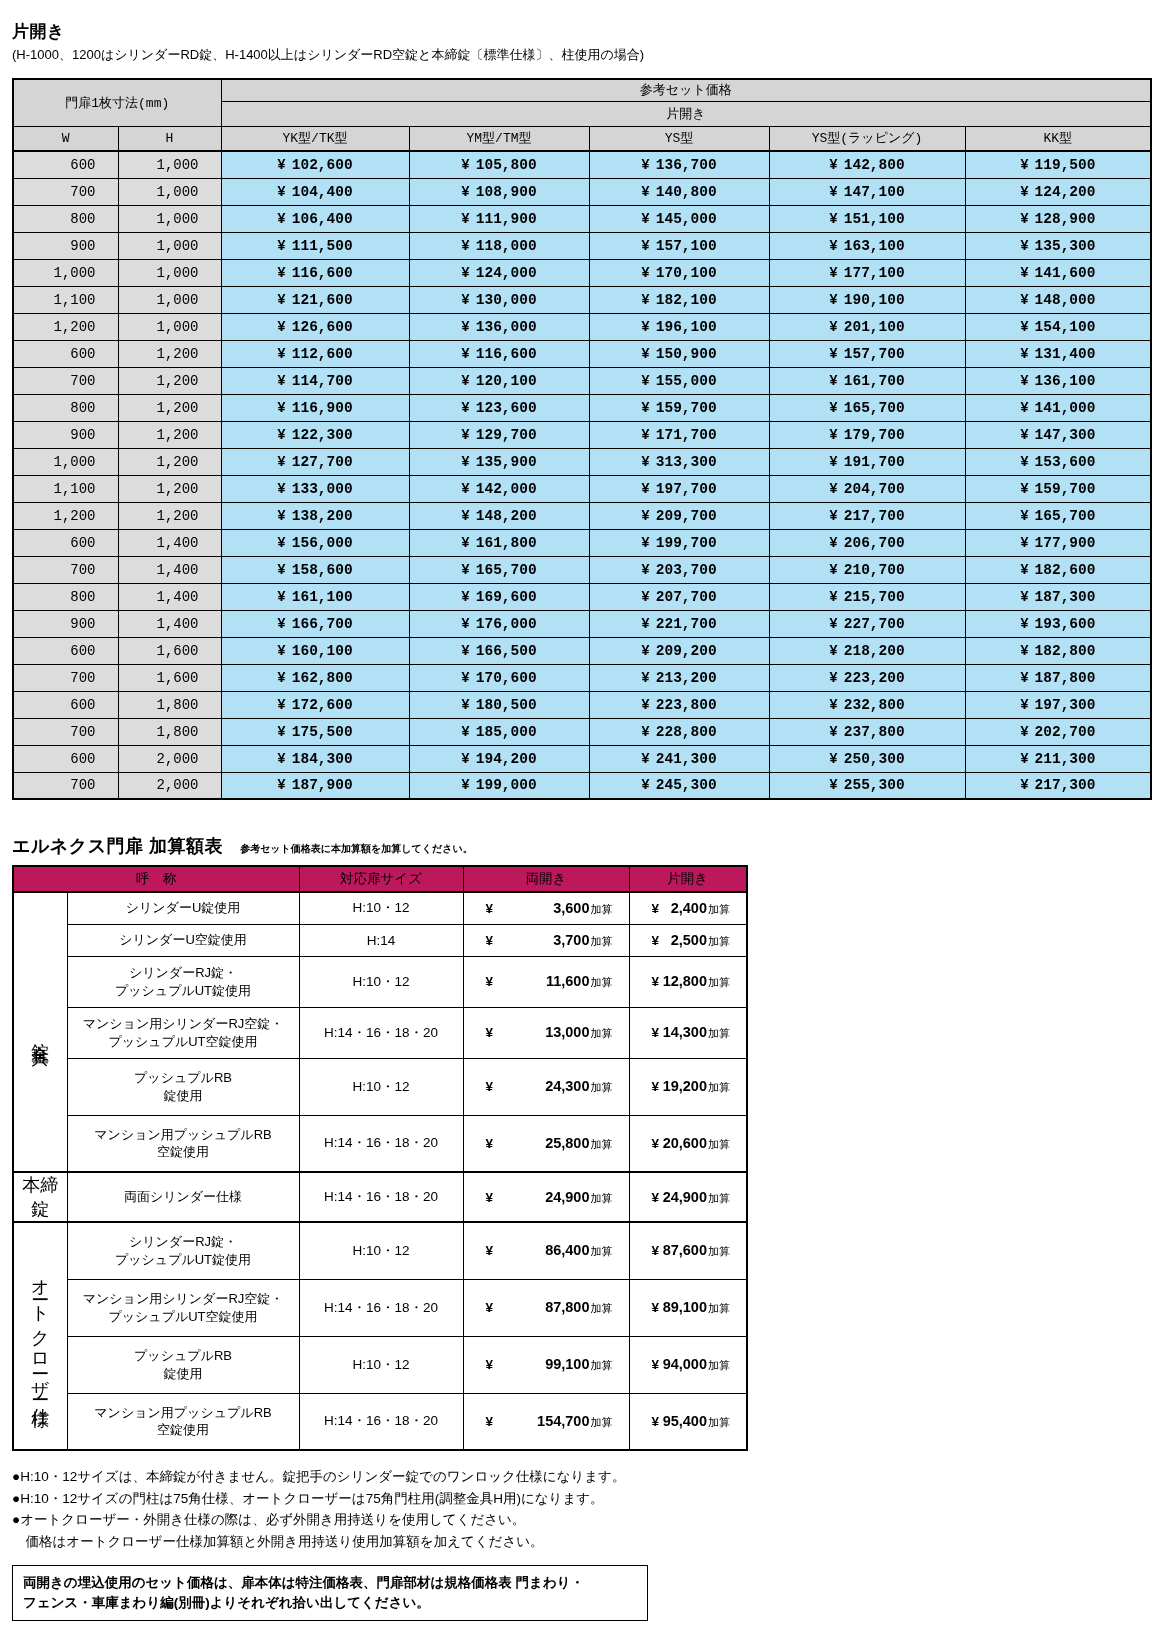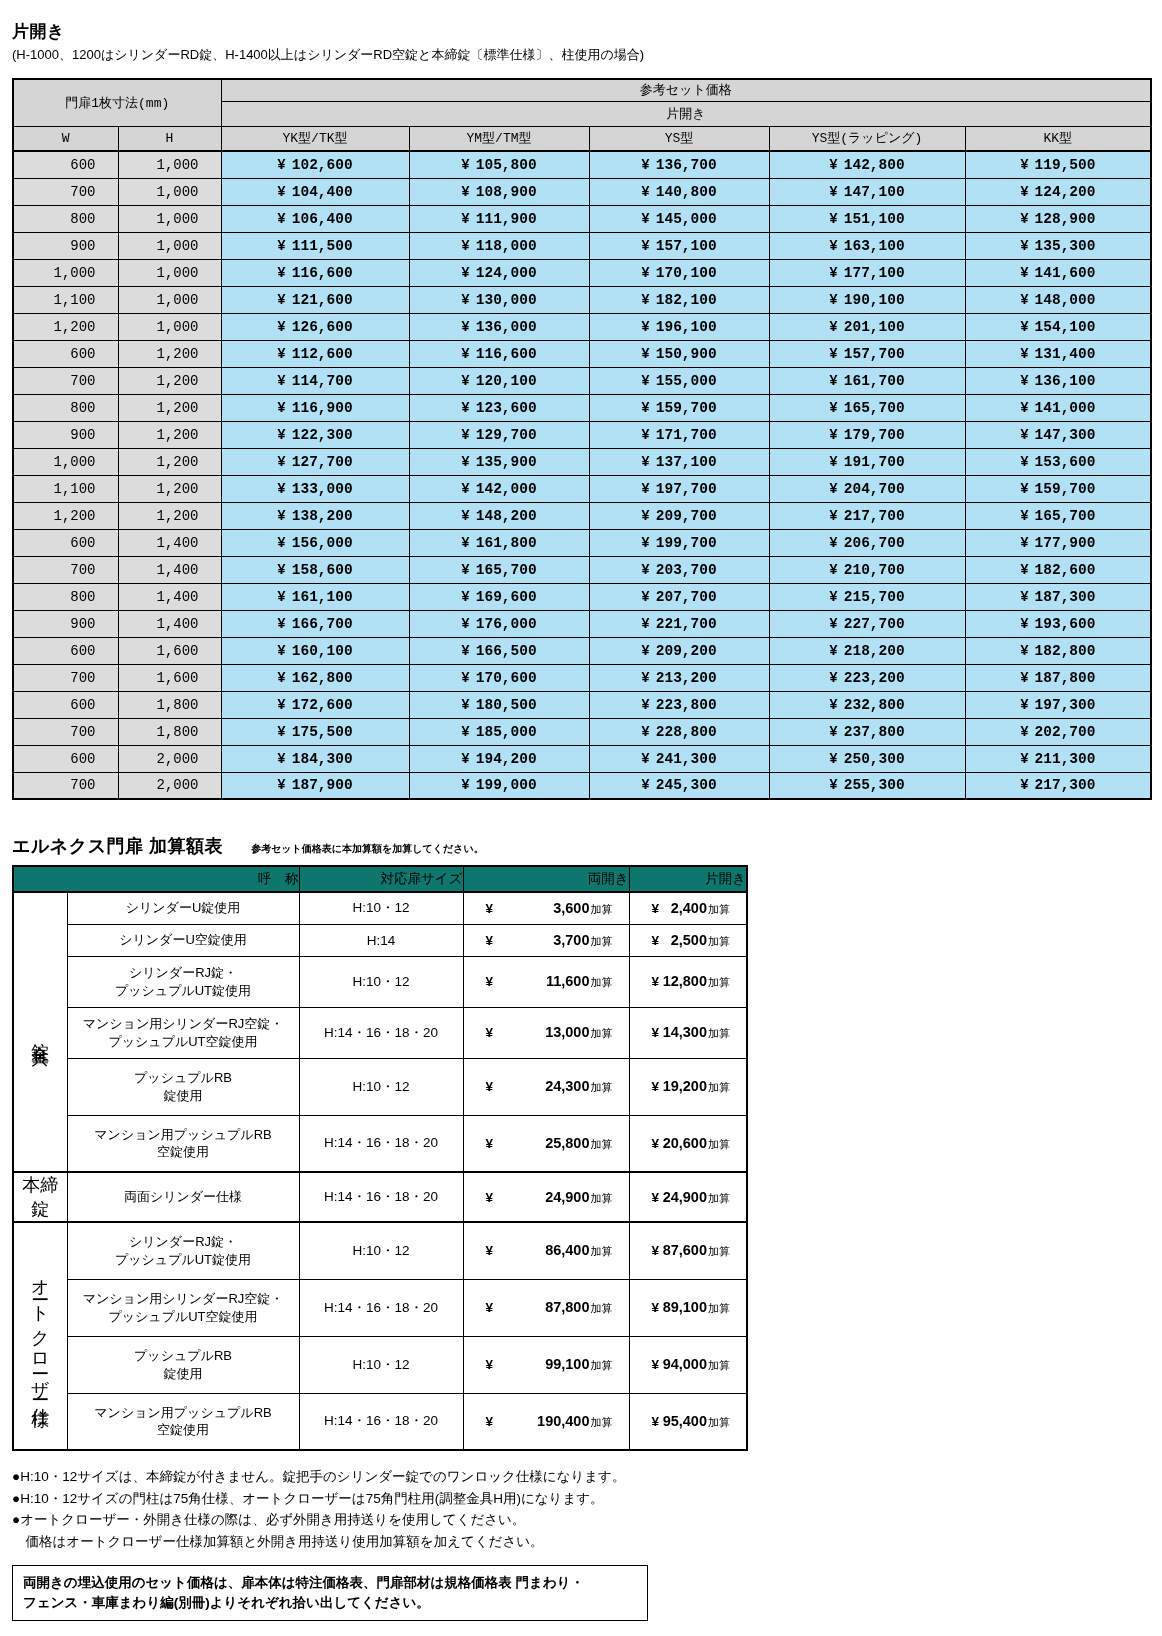--- a/index.html
+++ b/index.html
@@ -7,42 +7,42 @@
   body {
     height: 1636px;
     overflow: hidden;
     font-family: "Liberation Sans", "DejaVu Sans", sans-serif;
     color: #000;
     padding: 20px 0 0 12px;
   }
   
   .sec-title { font-size: 17px; font-weight: bold; letter-spacing: 0.5px; }
   .sec-sub   { font-size: 13px; margin-top: 3px; margin-bottom: 14px; }
-  .sec2-head { margin-top: 34px; margin-bottom: 7px; display: flex; align-items: baseline; gap: 28px; }
+  .sec2-head { margin-top: 34px; margin-bottom: 7px; display: flex; align-items: baseline; gap: 17px; }
   .sec2-title { font-size: 18px; font-weight: bold; letter-spacing: 0.5px; }
   .sec2-note  { font-size: 10px; font-weight: 600; }
 
   
   table { border-collapse: collapse; table-layout: fixed; }
   .t1 { width: 1138px; border: 2px solid #000; font-family: Liberation Mono, monospace; }
   .t1 th, .t1 td { border: 1px solid #000; overflow: hidden; }
   .t1 thead th { background: #d5d5d5; font-weight: normal; font-size: 13px; text-align: center; }
   .t1 thead { border-bottom: 2px solid #000; }
   .t1 .hr1 { height: 22px; }
   .t1 .hr2 { height: 25px; }
   .t1 .hr3 { height: 25px; }
   .t1 tbody tr { height: 27px; }
   .t1 td.wh { background: #dcdcdc; font-size: 14px; text-align: right; padding-right: 22px; }
   .t1 td.price { background: #b2e1f5; text-align: center; font-weight: bold; font-size: 14.5px; }
   .t1 td.price .yen { margin-right: 6px; font-size: 14px; }
 
   
   .t2 { width: 734px; border: 2px solid #000; margin-top: 2px; }
   .t2 th, .t2 td { border: 1px solid #000; overflow: hidden; }
-  .t2 thead th { background: #0f766e; font-weight: normal; font-size: 13.5px; text-align: right; height: 26px; }
+  .t2 thead th { background: #be185d; font-weight: normal; font-size: 13.5px; text-align: center; height: 26px; }
   .t2 thead { border-bottom: 2px solid #000; }
   .t2 td { background: #fff; font-size: 13px; text-align: center; }
   .t2 td.nm { white-space: pre-line; line-height: 1.35; }
   .t2 td.sz { font-size: 13.5px; }
   .t2 td.grp { font-size: 18px; }
   .t2 .vtext { writing-mode: vertical-rl; text-orientation: upright; letter-spacing: 3px; display: inline-block; line-height: 1; }
   .t2 td.ap { text-align: left; padding: 0 16px 0 22px; }
   .t2 .apwrap { display: flex; align-items: baseline; width: 100%; }
   .t2 .yen { font-weight: bold; font-size: 13.5px; }
   .t2 .amt { font-weight: bold; font-size: 14.5px; margin-left: auto; text-align: right; }
@@ -194,21 +194,21 @@
       <td class="price"><span class="yen">¥</span><span>129,700</span></td>
       <td class="price"><span class="yen">¥</span><span>171,700</span></td>
       <td class="price"><span class="yen">¥</span><span>179,700</span></td>
       <td class="price"><span class="yen">¥</span><span>147,300</span></td>
     </tr>
       <tr>
       <td class="wh">1,000</td>
       <td class="wh">1,200</td>
       <td class="price"><span class="yen">¥</span><span>127,700</span></td>
       <td class="price"><span class="yen">¥</span><span>135,900</span></td>
-      <td class="price"><span class="yen">¥</span><span>137,100</span></td>
+      <td class="price"><span class="yen">¥</span><span>313,300</span></td>
       <td class="price"><span class="yen">¥</span><span>191,700</span></td>
       <td class="price"><span class="yen">¥</span><span>153,600</span></td>
     </tr>
       <tr>
       <td class="wh">1,100</td>
       <td class="wh">1,200</td>
       <td class="price"><span class="yen">¥</span><span>133,000</span></td>
       <td class="price"><span class="yen">¥</span><span>142,000</span></td>
       <td class="price"><span class="yen">¥</span><span>197,700</span></td>
       <td class="price"><span class="yen">¥</span><span>204,700</span></td>
@@ -528,21 +528,21 @@
           </span>
         </td>
     </tr>
     <tr class="rl">
       <td class="nm">マンション用プッシュプルRB
 空錠使用</td>
       <td class="sz">H:14・16・18・20</td>
       <td class="ap">
           <span class="apwrap">
             <span class="yen">¥</span>
-            <span class="amt">190,400</span>
+            <span class="amt">154,700</span>
             <span class="sfx">加算</span>
           </span>
         </td>
       <td class="ap">
           <span class="apwrap">
             <span class="yen">¥</span>
             <span class="amt">95,400</span>
             <span class="sfx">加算</span>
           </span>
         </td>

